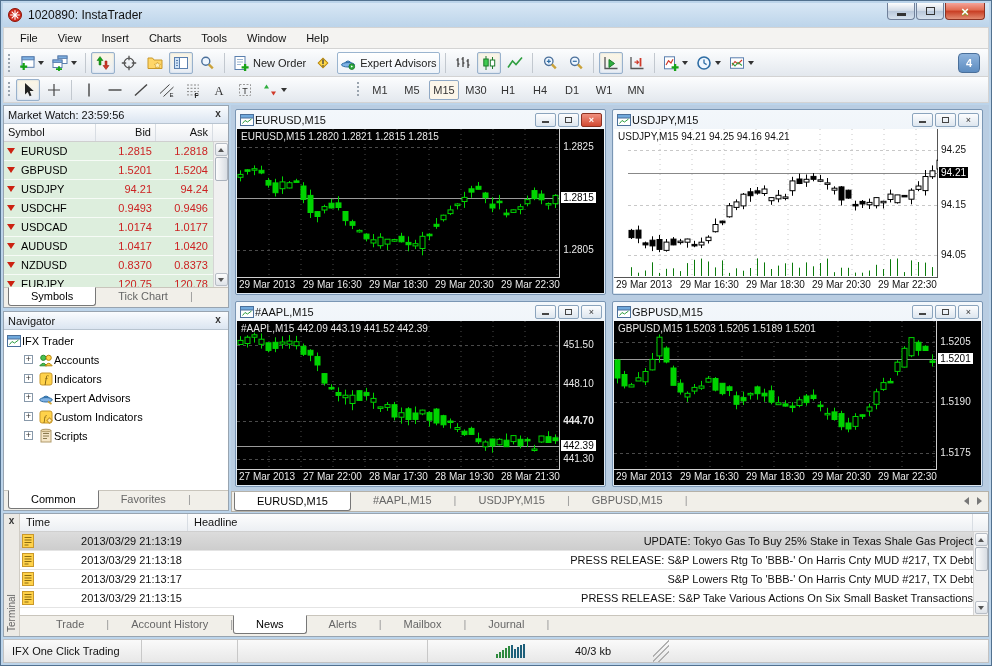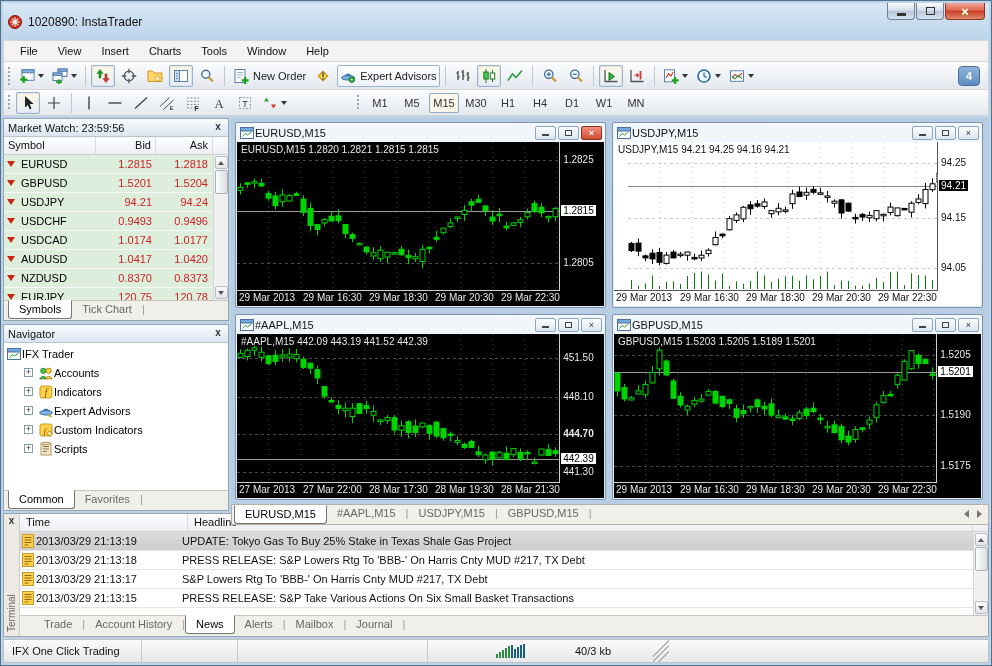--- a/index.html
+++ b/index.html
@@ -1,20 +1,20 @@
 <!DOCTYPE html>
 <html><head>
 <meta charset="utf-8">
 <style>
   * { margin:0; padding:0; box-sizing:border-box; }
   html,body { width:992px; height:666px; overflow:hidden; font-family:"Liberation Sans",sans-serif; font-size:11px; color:#111; }
   .win { width:992px; height:666px; background:#bcd4ea; border:1px solid #52718f; padding:2px; display:flex; flex-direction:column; }
 
   
-  .titlebar { height:37px; display:flex; align-items:center; padding:4px 4px; background:linear-gradient(#d8e7f5,#bcd4ea); position:relative; }
+  .titlebar { height:24px; display:flex; align-items:center; padding:4px 4px; background:linear-gradient(#d8e7f5,#bcd4ea); position:relative; }
   .titlebar .logo { width:16px; height:16px; margin-right:5px; }
   .titlebar .title { font-size:12px; color:#111; }
   .winbtns { position:absolute; right:4px; top:0; display:flex; }
   .wbtn { width:28px; height:17px; border:1px solid #70809a; border-top:none; border-radius:0 0 4px 4px; background:linear-gradient(#fdfdfd,#cfd9e6 50%,#b7c6d9 50%,#d6e2ef); margin-left:1px; display:flex; align-items:center; justify-content:center; }
   .wbtn.close { width:40px; background:linear-gradient(#f5a398,#e06a50 45%,#c73c22 50%,#e28a70); border-color:#8c3222; color:#fff; }
   .g-min { width:9px; height:3px; background:#333; margin-top:7px; }
   .g-box { width:9px; height:8px; border:1px solid #333; background:transparent; }
   .g-x { color:#fff; font-size:13px; font-weight:bold; line-height:1; text-shadow:0 1px 1px #7a2; }
 
   
@@ -58,21 +58,21 @@
   .dn-arrow { width:0; height:0; border-left:4px solid transparent; border-right:4px solid transparent; border-top:6px solid #cc2211; margin-right:6px; }
   .mw-row .bid { width:60px; text-align:right; color:#cc2222; padding-right:4px; }
   .mw-row .ask { flex:1; text-align:right; color:#cc2222; padding-right:5px; }
   .vscroll { width:15px; background:#f0f0f0; border-left:1px solid #d5d5d5; display:flex; flex-direction:column; align-items:center; }
   .sb-btn { width:13px; height:13px; margin:1px 0; background:linear-gradient(#fdfdfd,#dfe3e8); border:1px solid #b8bec6; border-radius:2px; display:flex; align-items:center; justify-content:center; }
   .tri-up { width:0;height:0;border-left:3px solid transparent;border-right:3px solid transparent;border-bottom:4px solid #555; }
   .tri-dn { width:0;height:0;border-left:3px solid transparent;border-right:3px solid transparent;border-top:4px solid #555; }
   .sb-thumb { width:13px; height:24px; background:linear-gradient(90deg,#fdfdfd,#d8dde3); border:1px solid #aab2bc; border-radius:2px; }
   .sb-track { flex:1; }
   .tabstrip { height:20px; background:#f1efe9; border-top:1px solid #c9c5bc; display:flex; align-items:flex-start; padding-left:4px; }
-  .tab { padding:2px 10px 3px; color:#666; display:flex; align-items:center; }
+  .tab { padding:2px 22px 3px; color:#666; display:flex; align-items:center; }
   .tab.active { background:#fff; border:1px solid #777; border-top-color:#fff; margin-top:-1px; border-radius:0 0 3px 3px; color:#000; }
   .tab-sep { color:#999; margin-top:2px; }
 
   
   .tree { flex:1; padding:1px 2px; overflow:hidden; background:#fff; }
   .tnode { display:flex; align-items:center; height:19px; }
   .tnode.child { padding-left:18px; }
   .expander { width:9px; height:9px; border:1px solid #8899aa; background:#fff; font-size:9px; line-height:7px; text-align:center; color:#333; margin-right:5px; }
   .tlabel { color:#000; }
 
@@ -112,21 +112,21 @@
   .term-side { width:16px; background:#eceae5; border-right:1px solid #d0ccc4; display:flex; flex-direction:column; align-items:center; }
   .term-side .pclose { margin:2px 0; }
   .vert-label { flex:1; writing-mode:vertical-rl; transform:rotate(180deg); color:#666; font-size:10px; padding:4px 0; }
   .term-main { flex:1; display:flex; flex-direction:column; min-width:0; }
   .news-head { height:18px; display:flex; background:linear-gradient(#fdfdfd,#eceff3); border-bottom:1px solid #cfcfcf; padding-right:15px; }
   .news-head div { padding:2px 6px; border-right:1px solid #d8dde3; }
   .nh-time { width:168px; }
   .nh-headline { flex:1; }
   .news-zone { flex:1; display:flex; min-height:0; }
   .news-rows { flex:1; overflow:hidden; }
-  .news-row { height:19px; display:flex; align-items:center; border-bottom:1px solid #e4e4e4; background:#fff; }
+  .news-row { height:19px; display:flex; align-items:center; border-bottom:1px solid #e4e4e4; background:#fff;text-align:right; }
   .news-row.selected { background:linear-gradient(#dcdcdc,#cdcdcd); }
   .news-row .ntime { width:146px; color:#111; }
   .news-row .nhead { flex:1; color:#111; white-space:nowrap; overflow:hidden; }
   .term-tabs { height:21px; background:#f1efe9; border-top:1px solid #c9c5bc; display:flex; align-items:flex-start; padding-left:14px; }
 
   
   .statusbar { height:24px; margin-top:2px; background:linear-gradient(#fafafa,#e8e8e8); border:1px solid #c2c2c2; display:flex; align-items:center; }
   .sb-cell { height:100%; display:flex; align-items:center; padding:0 8px; border-right:1px solid #c8c8c8; color:#111; }
   .sb-help { flex:1; border-right:1px solid #c8c8c8; }
   .sb-grip { width:16px; height:100%; background:linear-gradient(135deg,transparent 40%,#b0b0b0 40%,#b0b0b0 45%,transparent 45%,transparent 55%,#b0b0b0 55%,#b0b0b0 60%,transparent 60%,transparent 70%,#b0b0b0 70%,#b0b0b0 75%,transparent 75%); }

